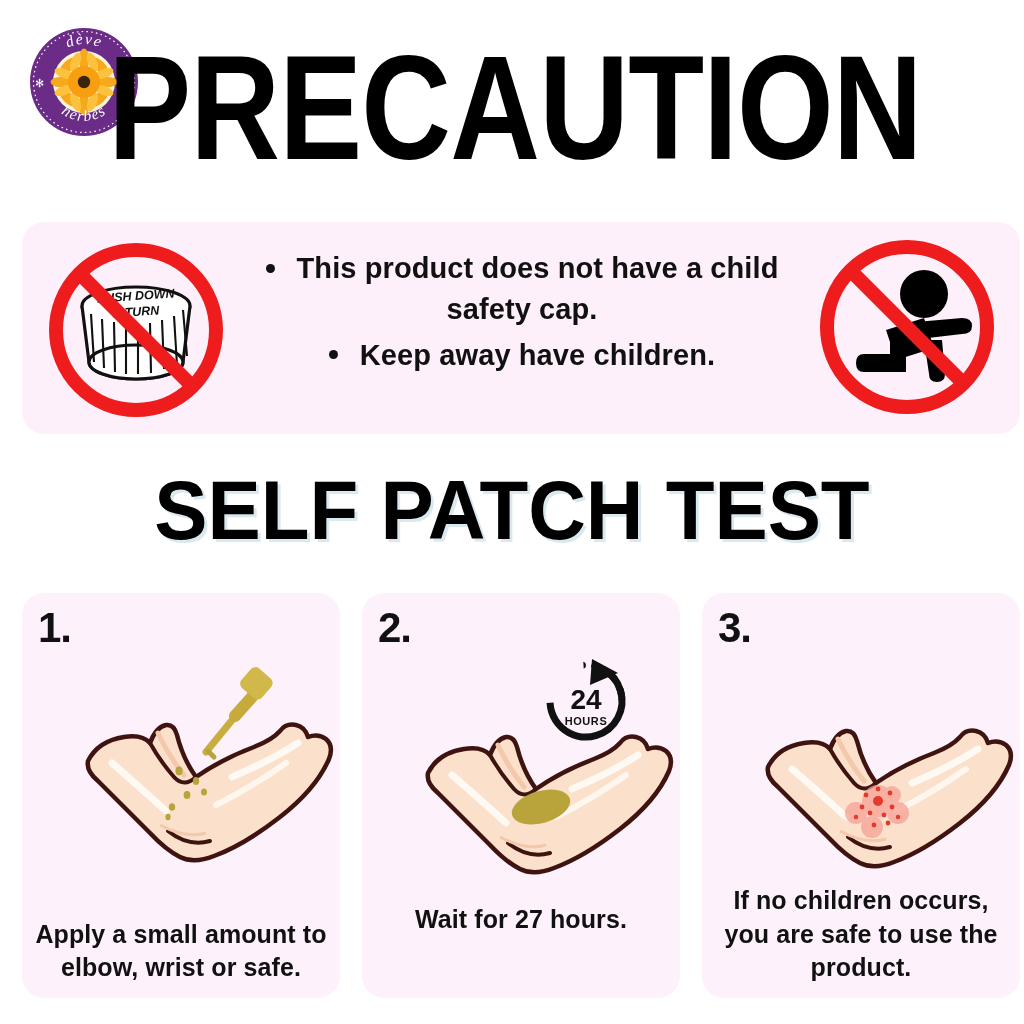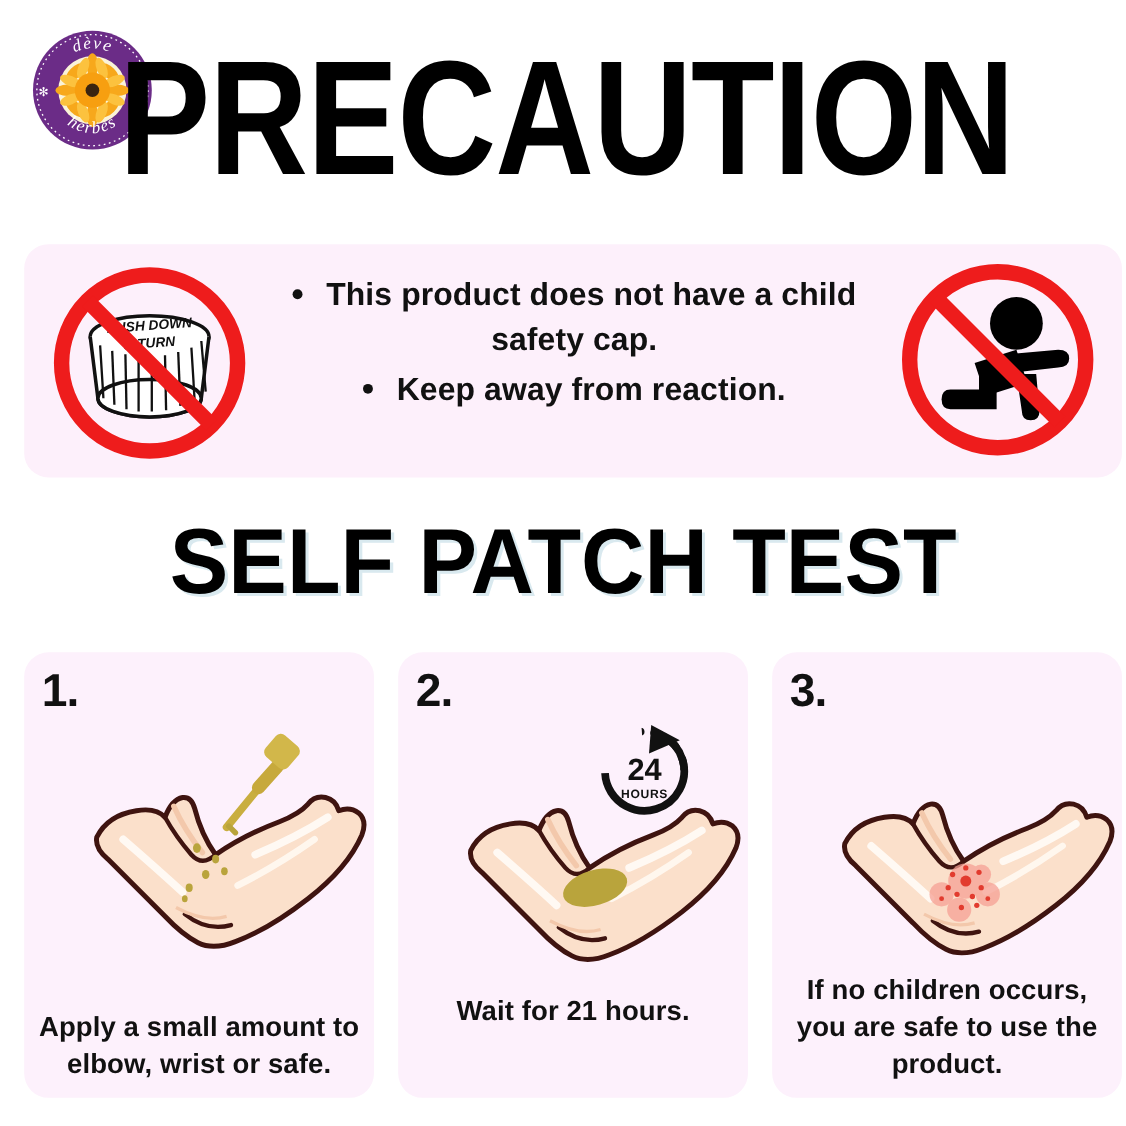--- a/index.html
+++ b/index.html
@@ -253,21 +253,21 @@
         <line x1="43.5" y1="35.5" x2="156.5" y2="148.5" stroke="#ee1c1c" stroke-width="14"></line>
       </g>
     </svg>
   </div>
 
   <div id="precaution-list">
     <div class="precaution-item">
       <span class="bullet-dot"></span><span>This product does not have a child safety cap.</span>
     </div>
     <div class="precaution-item">
-      <span class="bullet-dot"></span><span>Keep away from reaction.</span>
+      <span class="bullet-dot"></span><span>Keep away have children.</span>
     </div>
   </div>
 
   <div id="no-child-icon">
     <svg viewBox="0 0 190 182" width="190" height="182">
       <g fill="#000000">
         <circle cx="112" cy="58" r="24"></circle>
         <path d="M 74,94 L 112,82 L 122,112 L 84,124 Z"></path>
         <path d="M 104,86 L 150,82 Q 160,82 160,90 Q 160,98 150,98 L 116,102 Z"></path>
         <path d="M 112,104 L 130,104 L 133,138 Q 133,146 125,146 Q 117,146 117,138 Z"></path>
@@ -344,21 +344,21 @@
         </g>
         <g>
           <circle cx="200" cy="46" r="36" fill="none" stroke="#111111" stroke-width="7" stroke-dasharray="150 76" transform="rotate(-62 200 46)"></circle>
           <circle cx="200" cy="46" r="36" fill="none" stroke="#111111" stroke-width="7" stroke-dasharray="3.5 8" stroke-linecap="round" transform="rotate(-4 200 46)" stroke-dashoffset="0" pathLength="100" style="stroke-dasharray:2.5 5.5;" clip-path="inset(0 0 48% 50%)"></circle>
           <path d="M 206,4 L 232,18 L 204,30 Z" fill="#111111"></path>
           <text x="200" y="54" text-anchor="middle" font-family="'Liberation Sans', sans-serif" font-size="28" font-weight="700" fill="#111111">24</text>
           <text x="200" y="70" text-anchor="middle" font-family="'Liberation Sans', sans-serif" font-size="11" font-weight="700" letter-spacing="0.6" fill="#111111">HOURS</text>
         </g>
       </svg>
     </div>
-    <div class="step-caption">Wait for 21 hours.</div>
+    <div class="step-caption">Wait for 27 hours.</div>
   </div>
 
   <div class="step-card step-3">
     <div class="step-number">3.</div>
     <div class="step-art">
       <svg viewBox="0 0 318 230" width="318" height="230">
         <g>
           <path d="M 42,112 Q 52,92 78,88 Q 96,85 104,94 Q 110,78 120,76 Q 128,75 131,86
                    Q 137,110 150,128 Q 176,110 208,98 Q 226,91 234,82 Q 240,74 250,76
                    Q 259,78 262,88 Q 272,84 280,90 Q 288,97 283,110 Q 270,140 234,168

